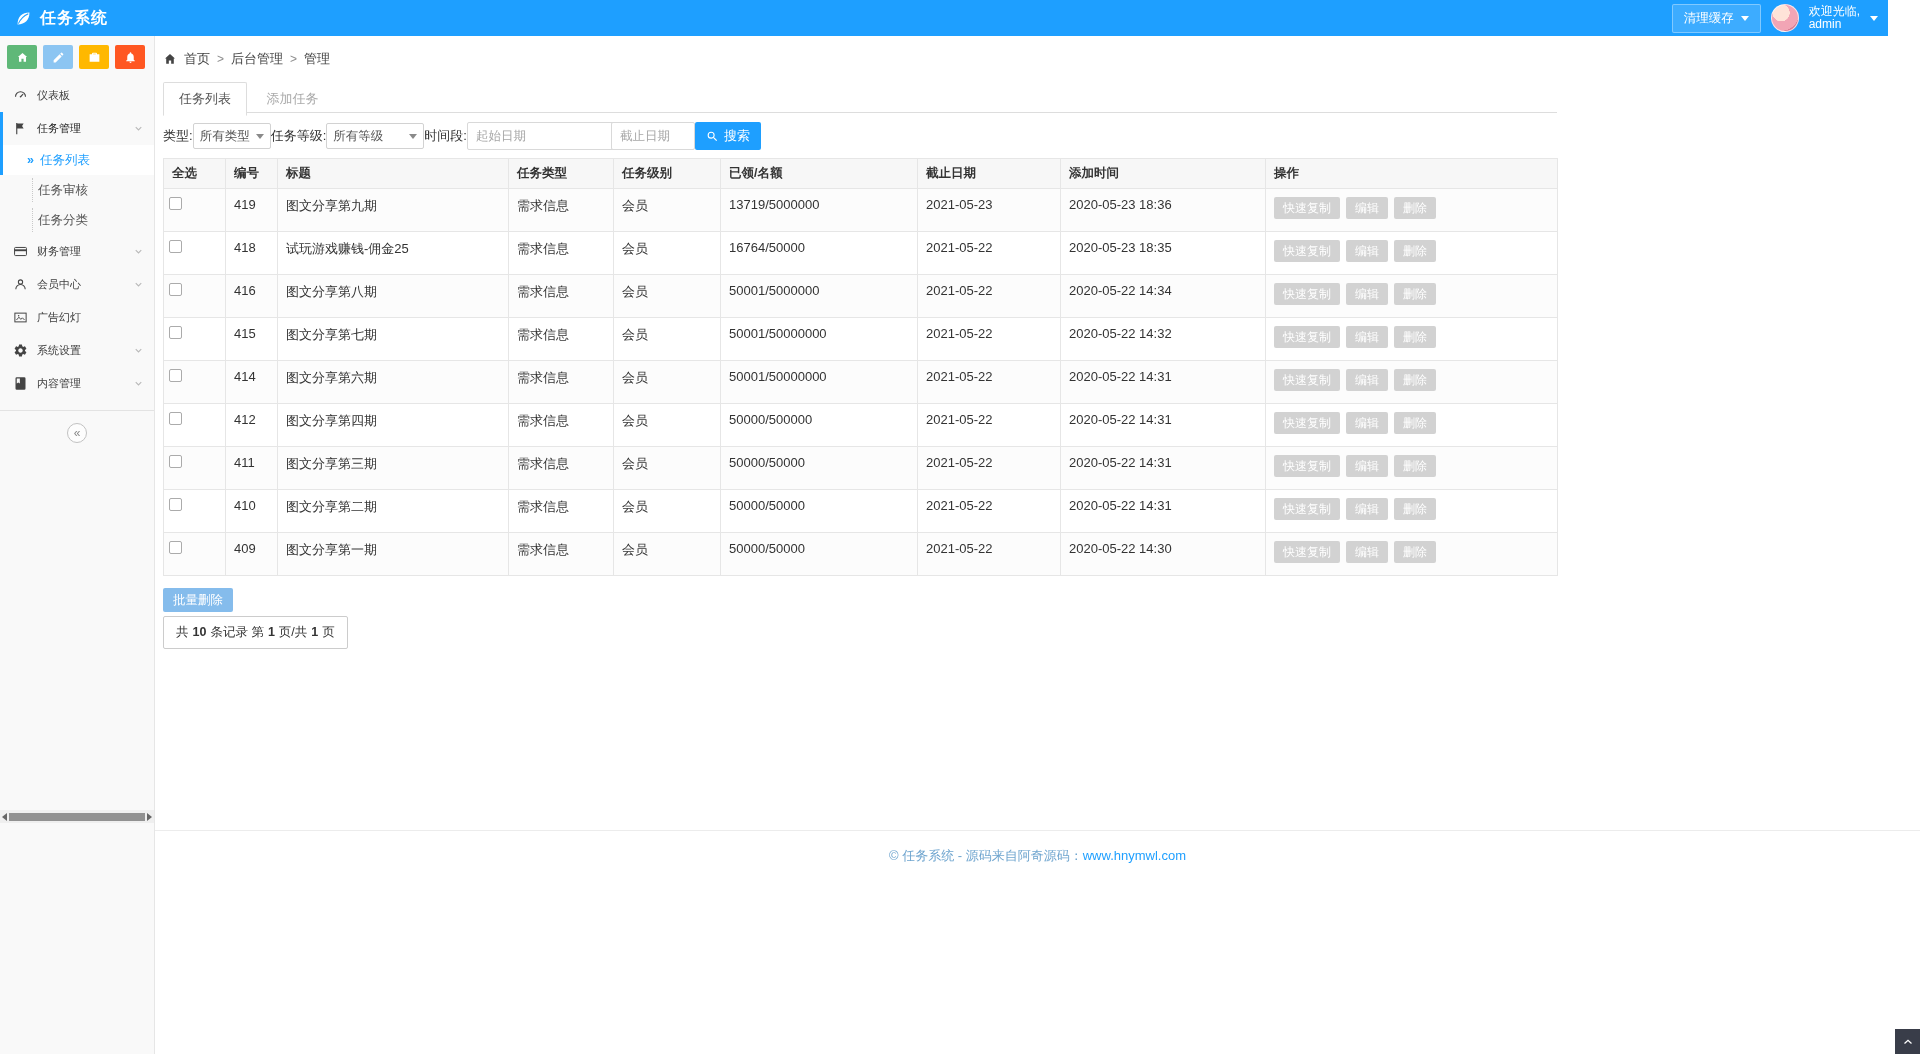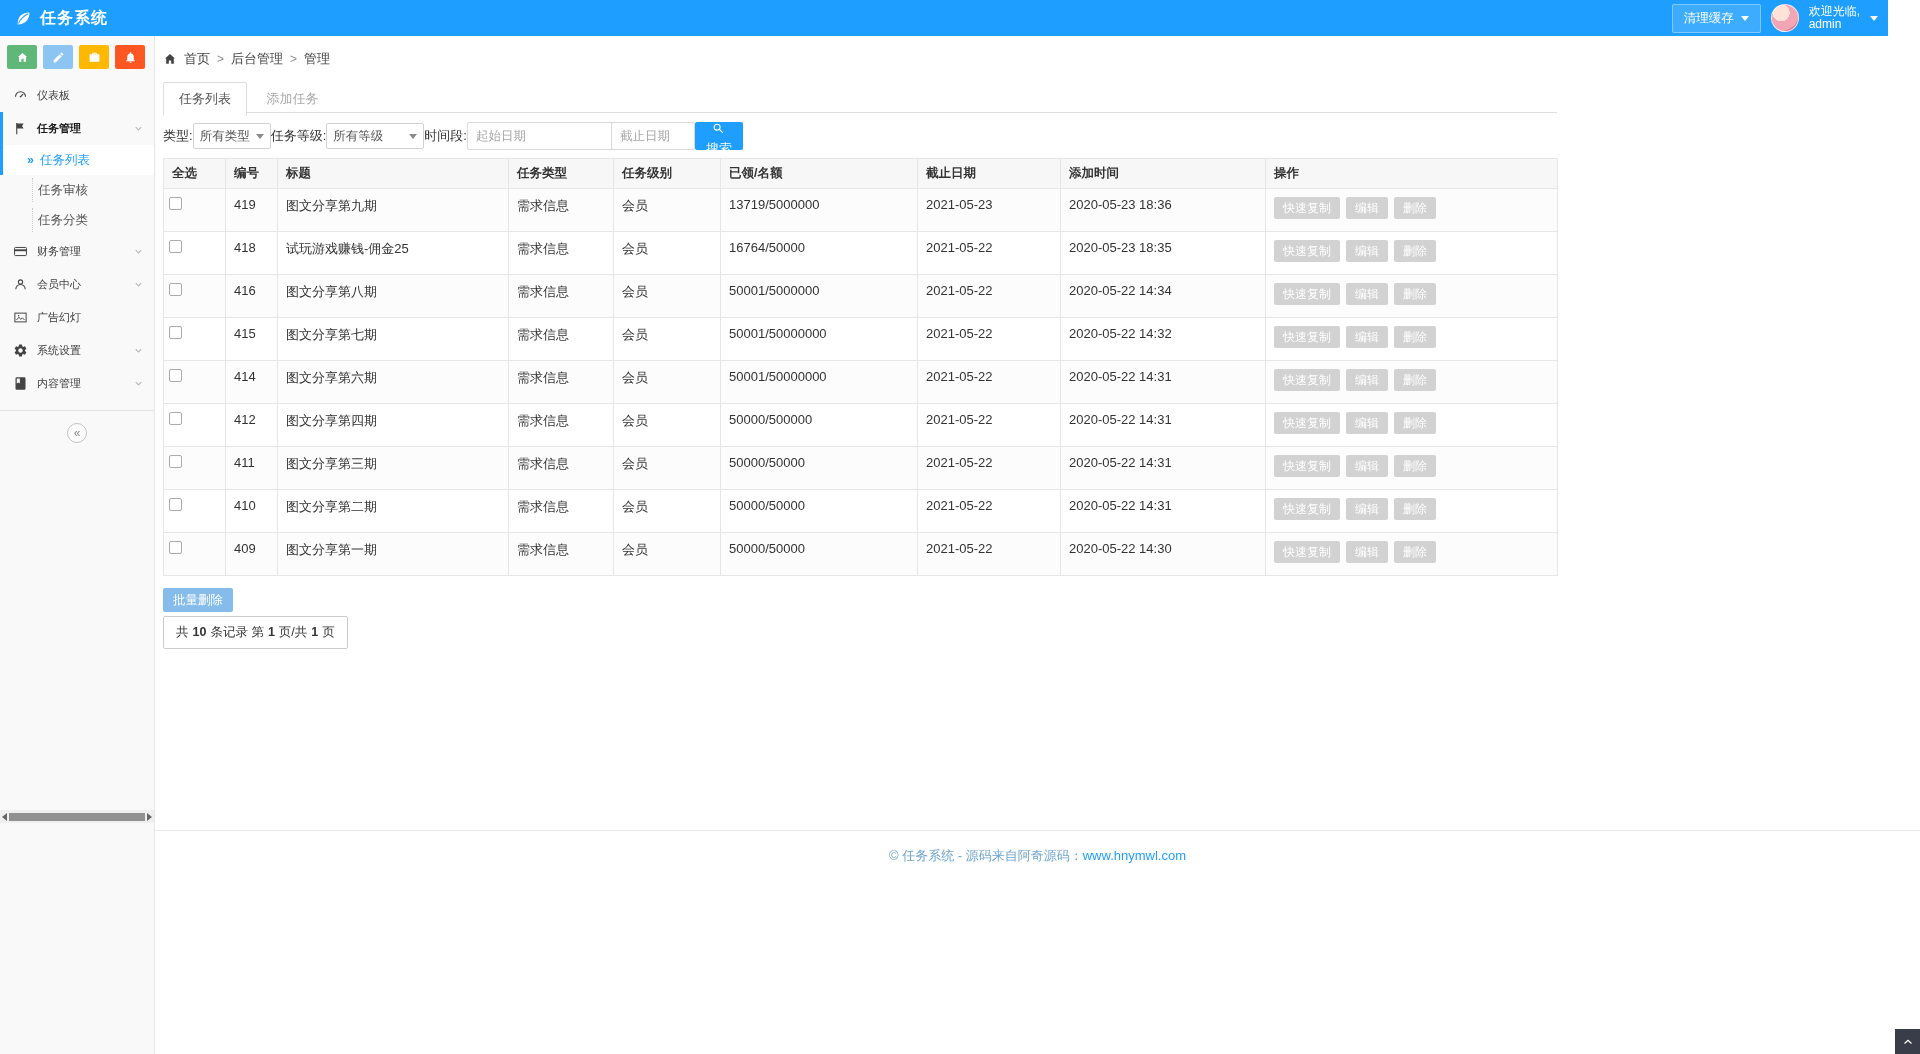--- a/index.html
+++ b/index.html
@@ -1,18 +1,18 @@
 <!DOCTYPE html>
 <html><head>
 <meta charset="utf-8">
 <style>
   * { margin:0; padding:0; box-sizing:border-box; }
   html,body { width:1920px; height:1054px; overflow:hidden; }
   body { font-family:"Liberation Sans","DejaVu Sans",sans-serif; background:#fff; position:relative; }
-  button { font-family:inherit;flex-direction:column; }
+  button { font-family:inherit; }
 
   
   .header { position:absolute; top:0; left:0; width:1888px; height:36px; background:#1E9FFF;
             display:flex; align-items:center; justify-content:space-between; padding:0 10px 0 14px; z-index:6; }
   .logo { display:flex; align-items:center; gap:7px; color:#fff; font-size:16px; font-weight:700; letter-spacing:1px; }
   .logo svg { width:19px; height:19px; display:block; }
   .header-right { display:flex; align-items:center; gap:10px; }
   .cache-btn { display:flex; align-items:center; gap:7px; background:rgba(255,255,255,0.14);
                border:1px solid rgba(255,255,255,0.35); color:#fff; font-size:12.5px;
                padding:5px 11px; border-radius:2px; cursor:pointer; }
@@ -27,21 +27,21 @@
   .quick-row { display:flex; gap:6px; padding:9px 7px 10px; }
   .quick-btn { width:30px; height:24px; border-radius:2px; display:flex; align-items:center; justify-content:center; cursor:pointer; }
   .quick-btn svg { width:13px; height:13px; display:block; }
   .qb-green { background:#5FB878; } .qb-blue { background:#8CC5F2; } .qb-orange { background:#FFB800; } .qb-red { background:#FF5722; }
 
   .menu-item { height:33px; display:flex; align-items:center; padding:0 10px 0 13px; font-size:11px; color:#3d3d3d; cursor:pointer; }
   .menu-item .mi-icon { width:15px; height:15px; margin-right:9px; color:#444; flex:none; }
   .mi-icon svg { width:15px; height:15px; display:block; }
   .menu-item .chev { margin-left:auto; color:#b9b9b9; }
   .chev svg { width:11px; height:11px; display:block; }
-  .menu-item.active-parent { font-weight:700; border-left:3px solid #1E9FFF; padding-left:10px; color:#1b1b1b; }
+  .menu-item.active-parent { font-weight:400; border-left:3px solid #1E9FFF; padding-left:10px; color:#1b1b1b; }
 
   .submenu-item { height:30px; display:flex; align-items:center; padding-left:38px; font-size:12.5px; color:#555; cursor:pointer; position:relative; }
   .submenu-item::before { content:""; position:absolute; left:32px; top:3px; bottom:3px; border-left:1px dotted #c9c9c9; }
   .submenu-item.active { background:#fff; color:#1E9FFF; border-left:3px solid #1E9FFF; padding-left:24px; }
   .submenu-item.active::before { display:none; }
   .submenu-item .marker { display:none; }
   .submenu-item.active .marker { display:inline; margin-right:6px; font-weight:700; }
 
   .side-divider { border-top:1px solid #e3e3e3; margin-top:10px; }
   .collapse-btn { width:20px; height:20px; border-radius:50%; border:1px solid #c2c2c2; color:#8a8a8a;

